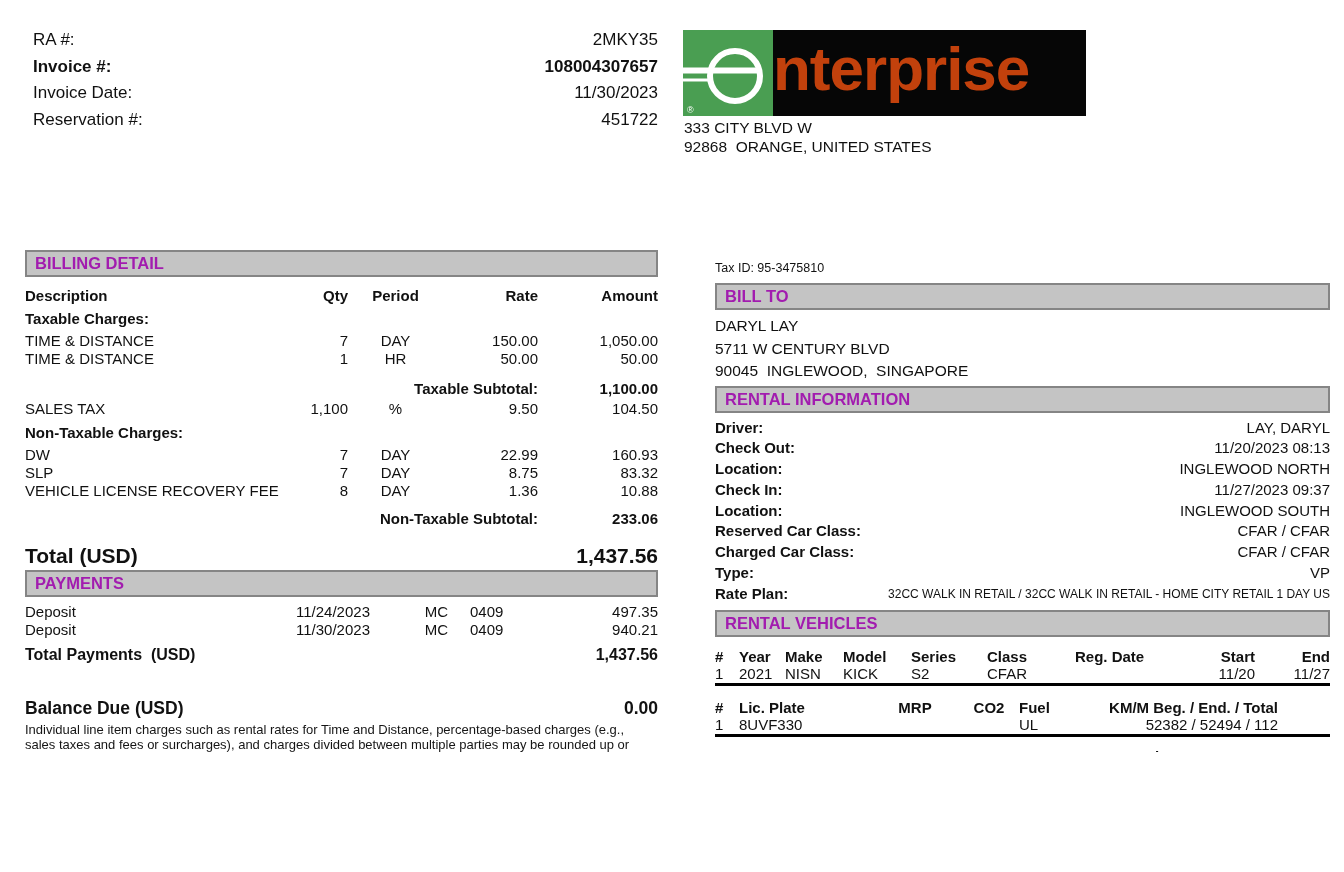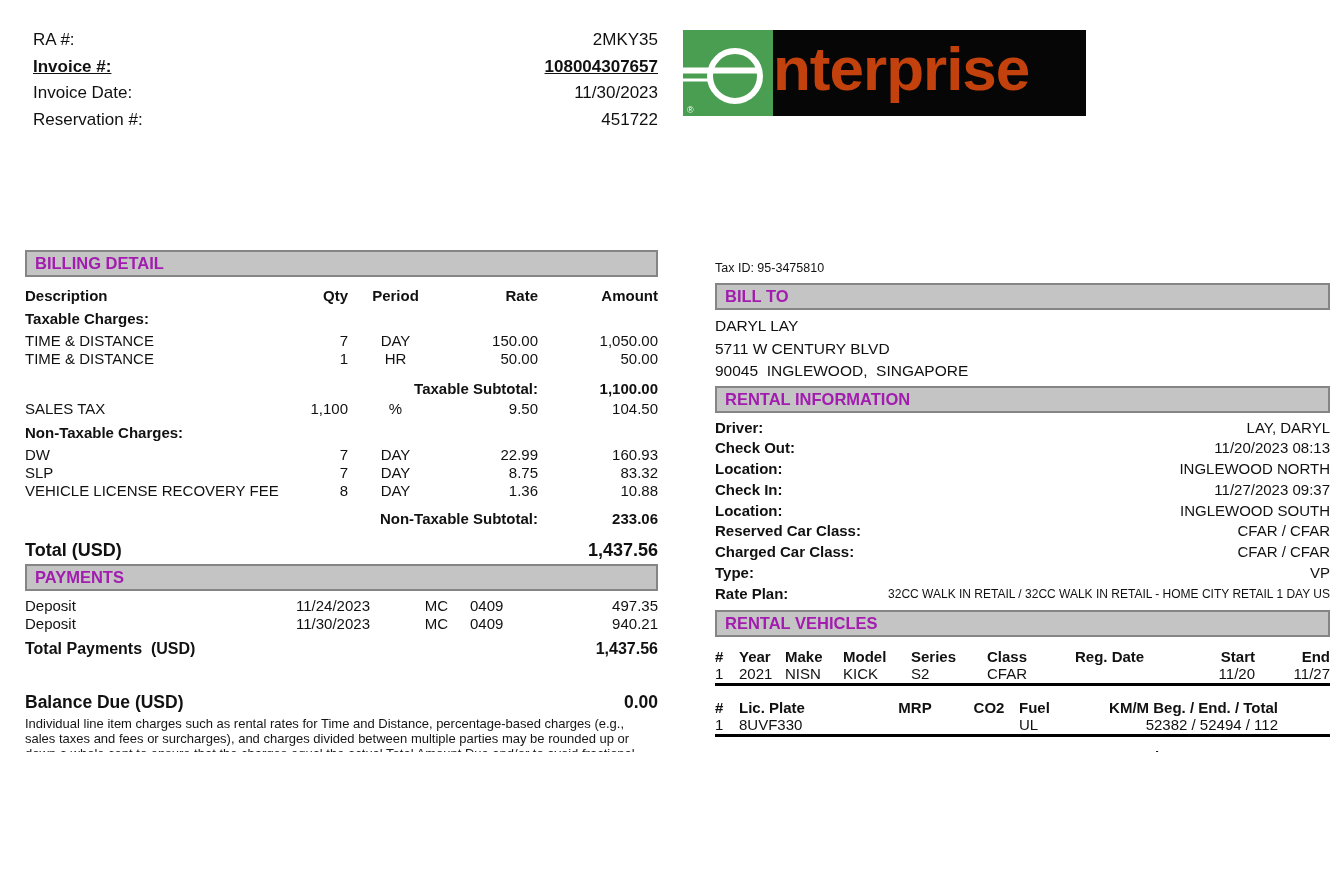--- a/index.html
+++ b/index.html
@@ -4,21 +4,21 @@
 <style>
   * { box-sizing: border-box; margin: 0; padding: 0; }
   html,body { background:#fff; }
   body { font-family:"Liberation Sans", sans-serif; color:#111; }
   .page { position:relative; width:1344px; height:752px; background:#ffffff; overflow:hidden;padding-left:30px; }
   .pre { white-space:pre-wrap; }
 
   
   .meta { position:absolute; left:33px; top:27px; width:625px; font-size:17px; line-height:26.5px; }
   .meta-row { display:flex; justify-content:space-between; }
-  .meta-row.bold { font-weight:bold;text-decoration:underline; }
+  .meta-row.bold { font-weight:bold; }
 
   
   .logo { position:absolute; left:683px; top:30px; width:403px; height:86px; display:flex; }
   .logo-green { width:90px; height:86px; background:#4a9e52; position:relative; flex:none; }
   .logo-black { flex:1; background:#060606; color:#c2410c; display:flex; align-items:center; overflow:hidden; }
   .logo-word { font-weight:bold; font-size:62px; letter-spacing:-1px; line-height:86px; transform:translateY(-4px); }
   .logo-reg { position:absolute; left:4px; bottom:1px; color:#fff; font-size:9px; }
   .branch-address { position:absolute; left:684px; top:119px; font-size:15.5px; line-height:18.5px; }
 
   
@@ -31,22 +31,22 @@
   .bgrid .l { text-align:left; }  .bgrid .c { text-align:center; }  .bgrid .r { text-align:right; }
   .bhead { font-weight:bold; margin-top:10px; }
   .bgroup { font-weight:bold; margin-top:5px; line-height:18px; }
   .first-data { margin-top:4px; }
   .subrow { display:grid; grid-template-columns:513px 120px; line-height:18px; font-weight:bold; }
   .subrow .lab { text-align:right; }  .subrow .amt { text-align:right; }
   .sub1 { margin-top:12px; }
   .taxline { margin-top:2px; }
   .group2 { margin-top:6px; }
   .sub2 { margin-top:10px; }
-  .totalrow { display:flex; justify-content:space-between; font-weight:bold; font-size:18px;
-              margin-top:11px; height:22px; line-height:22px; }
+  .totalrow { display:flex; justify-content:space-between; font-weight:bold; font-size:21px;
+              margin-top:17px; height:22px; line-height:22px; }
   .pay-bar { margin-top:3px; }
   .pgrid { display:grid; grid-template-columns:252px 93px 78px 80px 130px; line-height:18px; }
   .pgrid .date { text-align:right; }
   .pgrid .method { text-align:right; }
   .pgrid .card { padding-left:22px; }
   .pgrid .amt { text-align:right; }
   .pay-rows { margin-top:6px; }
   .ptotal { display:flex; justify-content:space-between; font-weight:bold; font-size:16px;
             margin-top:6px; height:20px; line-height:20px; }
   .balance { display:flex; justify-content:space-between; font-weight:bold; font-size:17.5px;
@@ -105,20 +105,24 @@
         <path d="M0 40.5 H76" stroke="#ffffff" stroke-width="6" fill="none"></path>
         <path d="M0 50 H28" stroke="#ffffff" stroke-width="3" fill="none"></path>
       </svg>
       <span class="logo-reg">®</span>
     </div>
     <div class="logo-black">
       <span class="logo-word">nterprise</span>
     </div>
   </div>
 
+  <div class="branch-address">
+    <div class="pre">333 CITY BLVD W</div>
+    <div class="pre">92868  ORANGE, UNITED STATES</div>
+  </div>
 
   <div class="col-left">
 
     <div class="bar">BILLING DETAIL</div>
 
     <div class="bgrid bhead">
       <div class="l">Description</div>
       <div class="r">Qty</div>
       <div class="c">Period</div>
       <div class="r">Rate</div>

